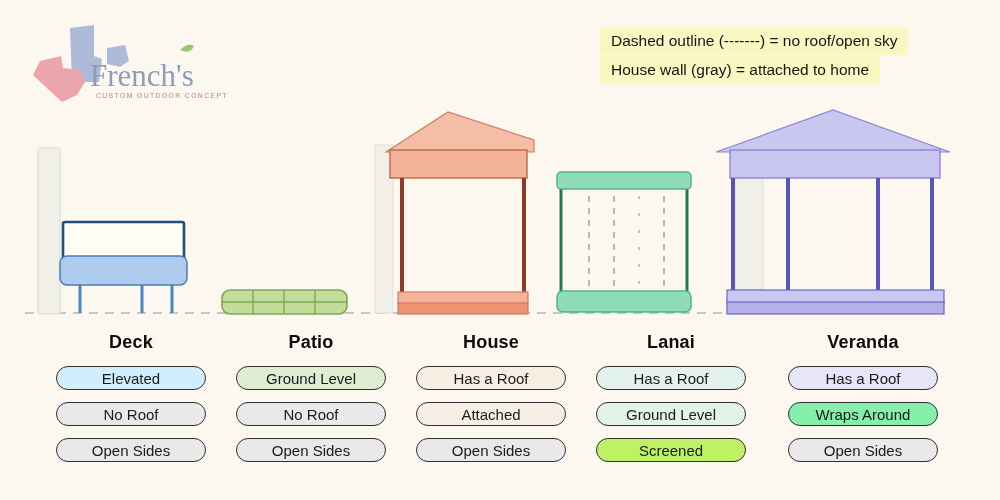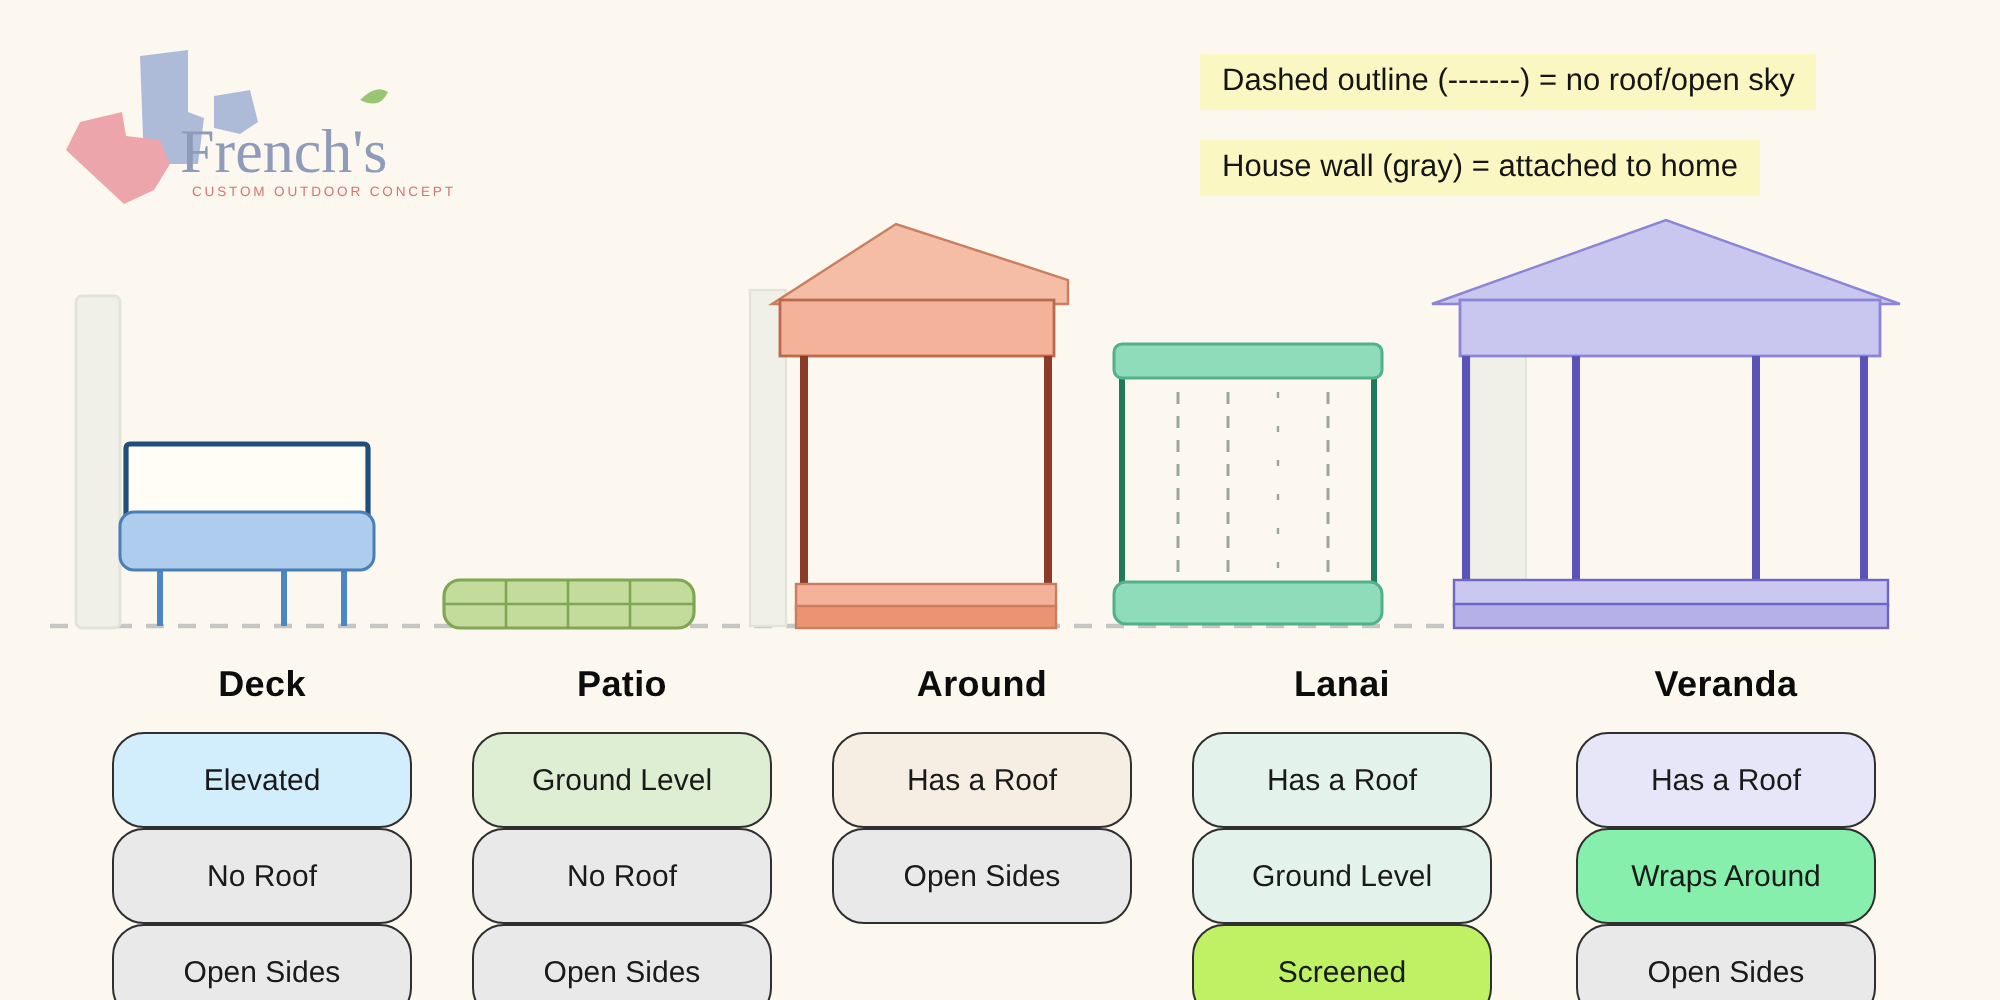--- a/index.html
+++ b/index.html
@@ -18,36 +18,36 @@
   .legend-line{
     left:600px;
     background:#fbf7c2;
     padding:5px 11px;
     font-size:15.5px;
     color:#151515;
     white-space:nowrap;
     border-radius:1px;
   }
   #legend-line-0{top:27px;}
-  #legend-line-1{top:70px;}
+  #legend-line-1{top:56px;}
 
   
   #diagram{left:0;top:0;width:1000px;height:330px;}
 
   
   .col{
     position:absolute;top:331px;width:150px;
     display:flex;flex-direction:column;align-items:center;
   }
   .col-title{
     font-size:18px;font-weight:700;color:#0c0c0c;
     line-height:22px;margin-bottom:13px;letter-spacing:.2px;
   }
   .pill{
-    width:150px;height:48px;margin-bottom:0;
+    width:150px;height:24px;margin-bottom:12px;
     border:1.6px solid #2f2f2f;border-radius:16px;
     box-sizing:border-box;
     display:flex;align-items:center;justify-content:center;
     font-size:15px;color:#1a1a1a;
     background:#e9e9e9;
   }
 </style>
 </head>
 <body style="background: rgb(253, 248, 239);">
 
@@ -128,22 +128,23 @@
 </div>
 
 <div class="col" style="left:236px">
   <div class="col-title">Patio</div>
   <div class="pill" style="background: rgb(221, 238, 211);">Ground Level</div>
   <div class="pill" style="background: rgb(233, 233, 233);">No Roof</div>
   <div class="pill" style="background: rgb(233, 233, 233);">Open Sides</div>
 </div>
 
 <div class="col" style="left:416px">
-  <div class="col-title">Around</div>
+  <div class="col-title">House</div>
   <div class="pill" style="background: rgb(247, 238, 227);">Has a Roof</div>
+  <div class="pill" style="background: rgb(247, 238, 227);">Attached</div>
   <div class="pill" style="background: rgb(233, 233, 233);">Open Sides</div>
 </div>
 
 <div class="col" style="left:596px">
   <div class="col-title">Lanai</div>
   <div class="pill" style="background: rgb(227, 242, 235);">Has a Roof</div>
   <div class="pill" style="background: rgb(227, 242, 235);">Ground Level</div>
   <div class="pill" style="background: #bef264;">Screened</div>
 </div>
 

